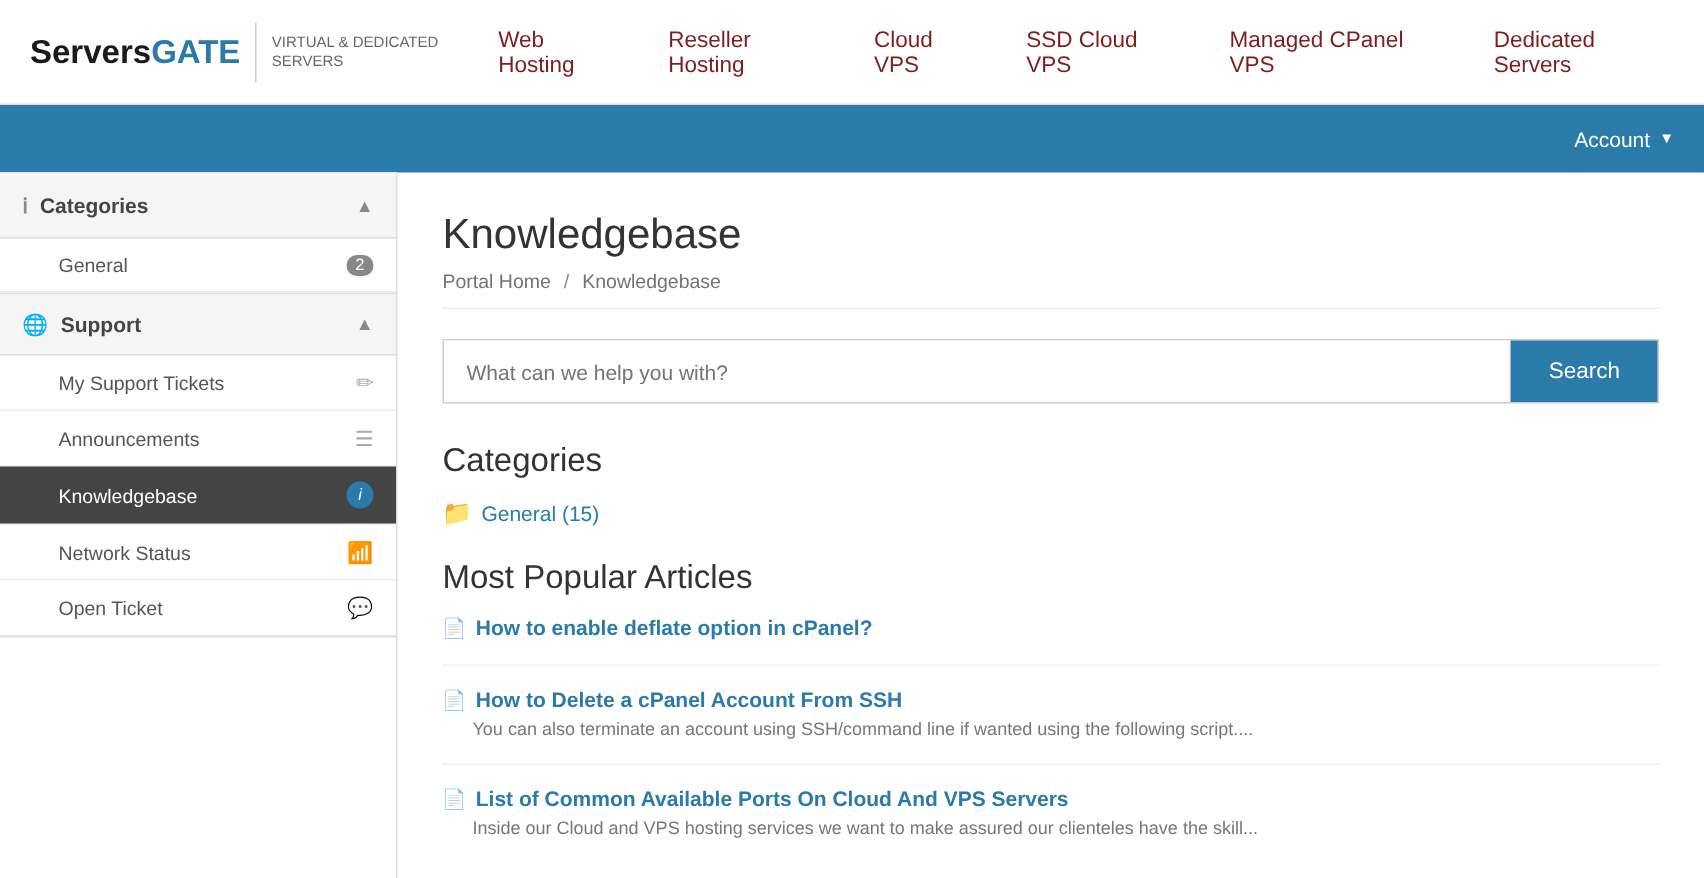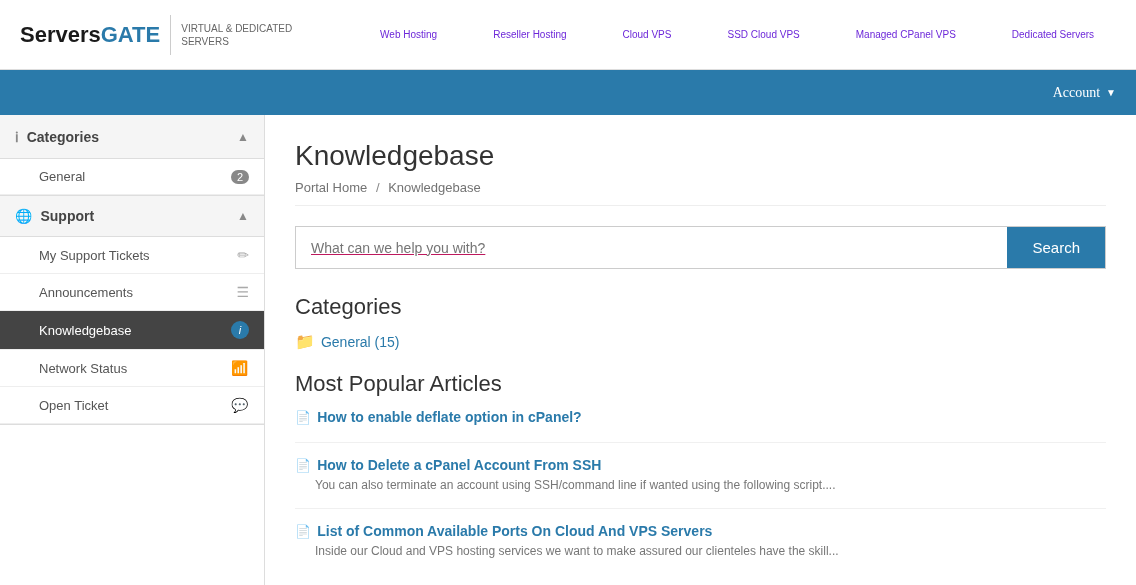--- a/index.html
+++ b/index.html
@@ -37,44 +37,42 @@
       text-transform: uppercase;
     }
     .nav-links {
       display: flex;
       gap: 30px;
       flex: 1;
       justify-content: center;
     }
     .nav-links a {
       text-decoration: none;
-      color: #6d28d9;
-      font-size: 10px;
-      margin-left: 26px;
+      color: #7f1d1d;
+      font-size: 15px;
     }
 
     
     .account-bar {
       background: #2a7aaa;
       height: 45px;
       display: flex;
       align-items: center;
       justify-content: flex-end;
       padding: 0 20px;
     }
     .account-btn {
       color: #fff;
       background: transparent;
       border: none;
       font-size: 14px;
       cursor: pointer;
       display: flex;
       align-items: center;
       gap: 6px;
-      font-family: Liberation Serif, serif;
     }
     .account-btn::after {
       content: '▼';
       font-size: 10px;
     }
 
     
     .main-layout {
       display: flex;
       min-height: calc(585px - 115px);
@@ -163,22 +161,21 @@
       display: flex;
       margin-bottom: 25px;
       border: 1px solid #ccc;
     }
     .search-input {
       flex: 1;
       padding: 12px 15px;
       font-size: 14px;
       border: none;
       outline: none;
-      color: #be185d;
-      text-decoration: underline;
+      color: #a16207;
     }
     .search-btn {
       background: #2a7aaa;
       color: #fff;
       border: none;
       padding: 12px 25px;
       font-size: 15px;
       cursor: pointer;
     }
 

